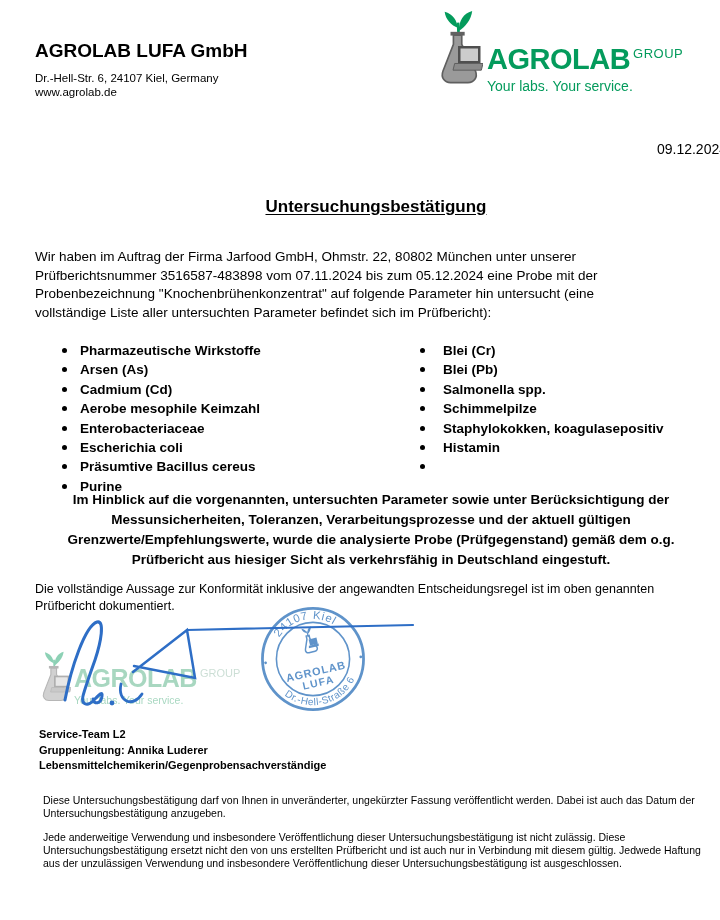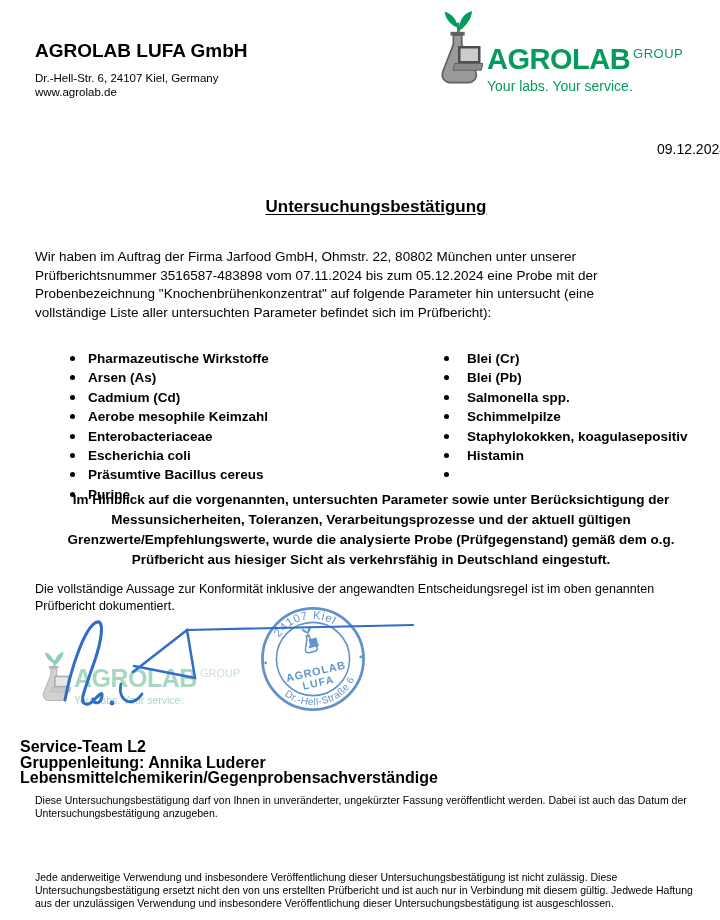--- a/index.html
+++ b/index.html
@@ -21,44 +21,44 @@
   .brand-row{display:flex;align-items:flex-start;}
   .brand{font-size:29px;font-weight:bold;color:#049b5c;letter-spacing:-0.5px;line-height:28px;}
   .brand-suffix{font-size:13px;color:#049b5c;margin-left:3px;margin-top:1px;letter-spacing:0.5px;}
   .tagline{font-size:14px;color:#049b5c;margin-top:5px;}
   
   .date{position:absolute;right:25px;top:141px;font-size:14px;}
   .doc-title{position:absolute;left:0;right:0;top:197px;text-align:center;
     font-size:17px;font-weight:bold;text-decoration:underline;text-underline-offset:2px;}
   .intro{position:absolute;left:35px;top:248px;width:665px;font-size:13.5px;line-height:18.5px;white-space:pre-line;}
   .params{position:absolute;left:35px;top:337px;width:665px;display:flex;}
-  .param-col{list-style:none;margin:12px;padding:0;}
+  .param-col{list-style:none;margin:4px;padding:0;}
   .param-col.left{flex:0 0 373px;padding-left:23px;box-sizing:border-box;}
   .param-col.right{flex:1;}
   .param-col li{display:flex;font-size:13.5px;font-weight:bold;line-height:19.4px;}
   .param-col li::before{content:"";flex:0 0 5px;width:5px;height:5px;border-radius:50%;background:#000;margin:7px 13px 0 0;}
   .param-col.right li::before{margin-right:18px;}
   .conclusion{position:absolute;left:35px;top:490px;width:672px;font-size:13.5px;font-weight:bold;line-height:20px;white-space:pre-line;text-align:center;}
   .conformity{position:absolute;left:35px;top:581px;width:688px;font-size:12.5px;line-height:17px;white-space:pre-line;}
   
   .sig-block{position:absolute;left:35px;top:612px;width:395px;height:112px;}
   .watermark{position:absolute;left:2px;top:38px;display:flex;align-items:flex-end;opacity:0.45;z-index:1;}
   .wm-textcol{margin-left:3px;padding-bottom:2px;}
   .wm-brandrow{display:flex;align-items:flex-start;}
   .wm-brand{font-size:25px;font-weight:bold;color:#3fa876;letter-spacing:-0.5px;line-height:24px;}
   .wm-suffix{font-size:11px;color:#8fb8a4;margin-left:3px;margin-top:1px;}
   .wm-tagline{font-size:10.5px;color:#3fa876;margin-top:4px;}
   .signature-svg{position:absolute;left:0;top:0;z-index:2;}
   .stamp{position:absolute;left:252px;top:598px;z-index:1;opacity:0.88;}
   .stamp text{font-family:"Liberation Sans","DejaVu Sans",sans-serif;}
   
-  .signatory{position:absolute;left:20px;top:727px;font-size:16px;font-weight:bold;line-height:15.5px;margin-top:12px;}
-  .legal{position:absolute;left:35px;width:676px;font-size:10.5px;line-height:13.2px;white-space:pre-line;}
+  .signatory{position:absolute;left:39px;top:727px;font-size:11px;font-weight:bold;line-height:15.5px;}
+  .legal{position:absolute;left:43px;width:676px;font-size:10.5px;line-height:13.2px;white-space:pre-line;}
   .legal.p1{top:794px;}
-  .legal.p2{top:831px;margin-top:40px;}
+  .legal.p2{top:831px;}
   .legal.p3{top:877px;}
 </style>
 </head>
 <body>
 
 <div class="page">
 
   <div class="company-name">AGROLAB LUFA GmbH</div>
   <div class="company-address">
     <div>Dr.-Hell-Str. 6, 24107 Kiel, Germany</div>

